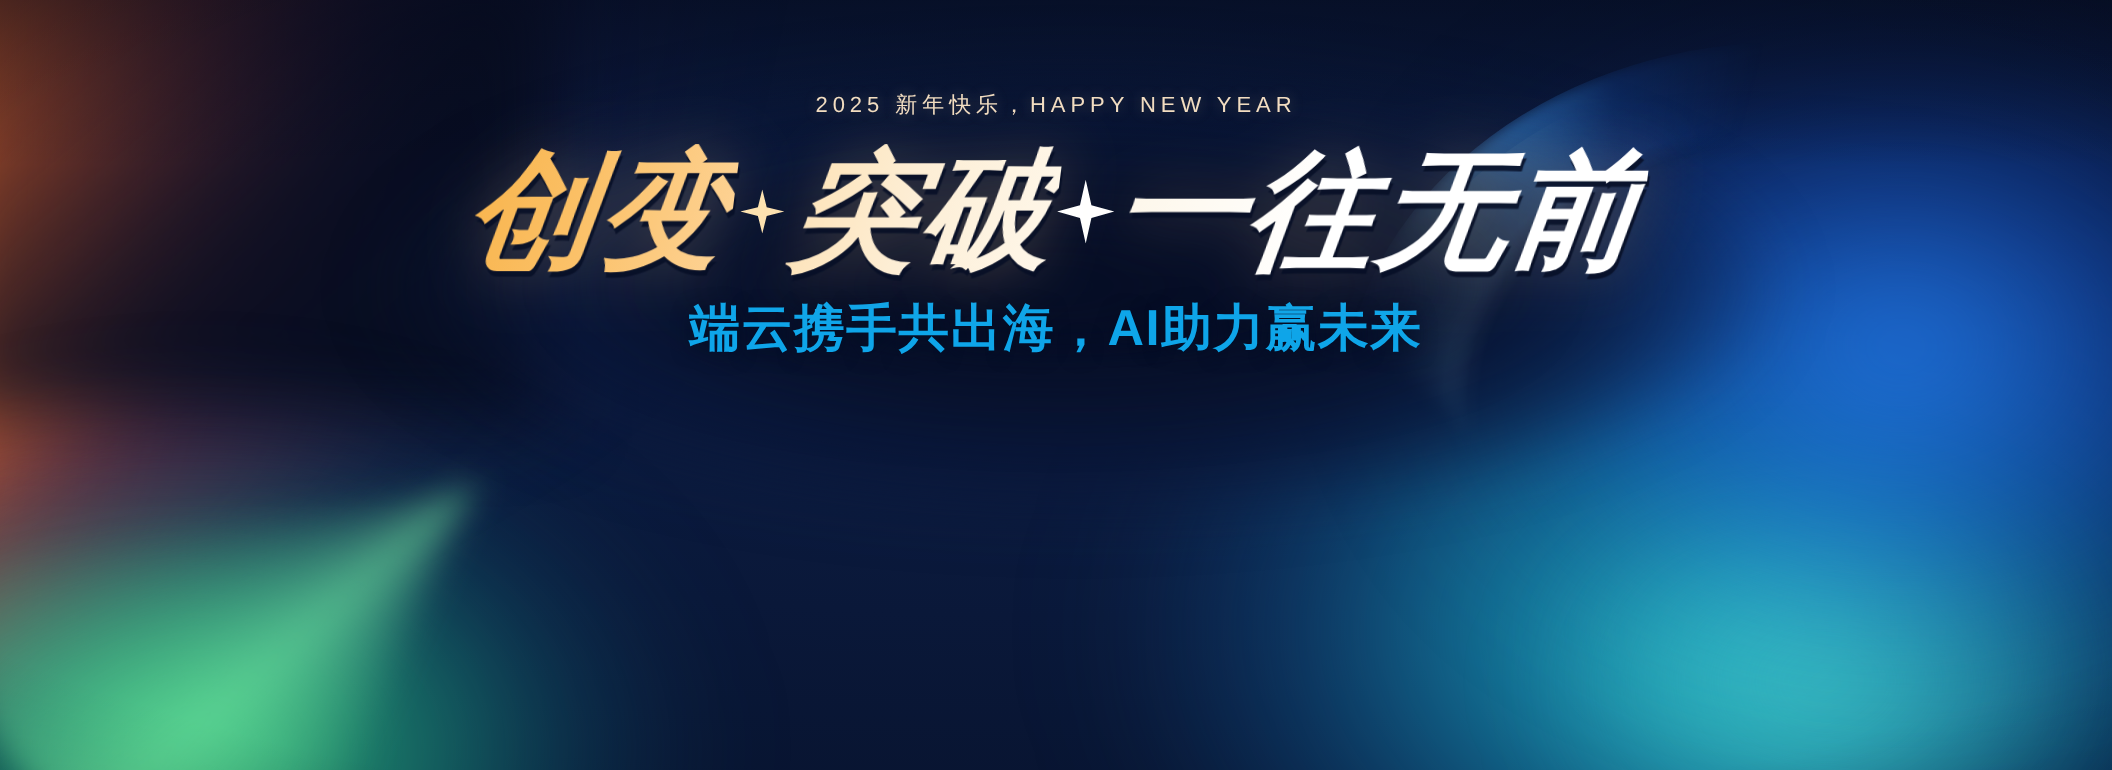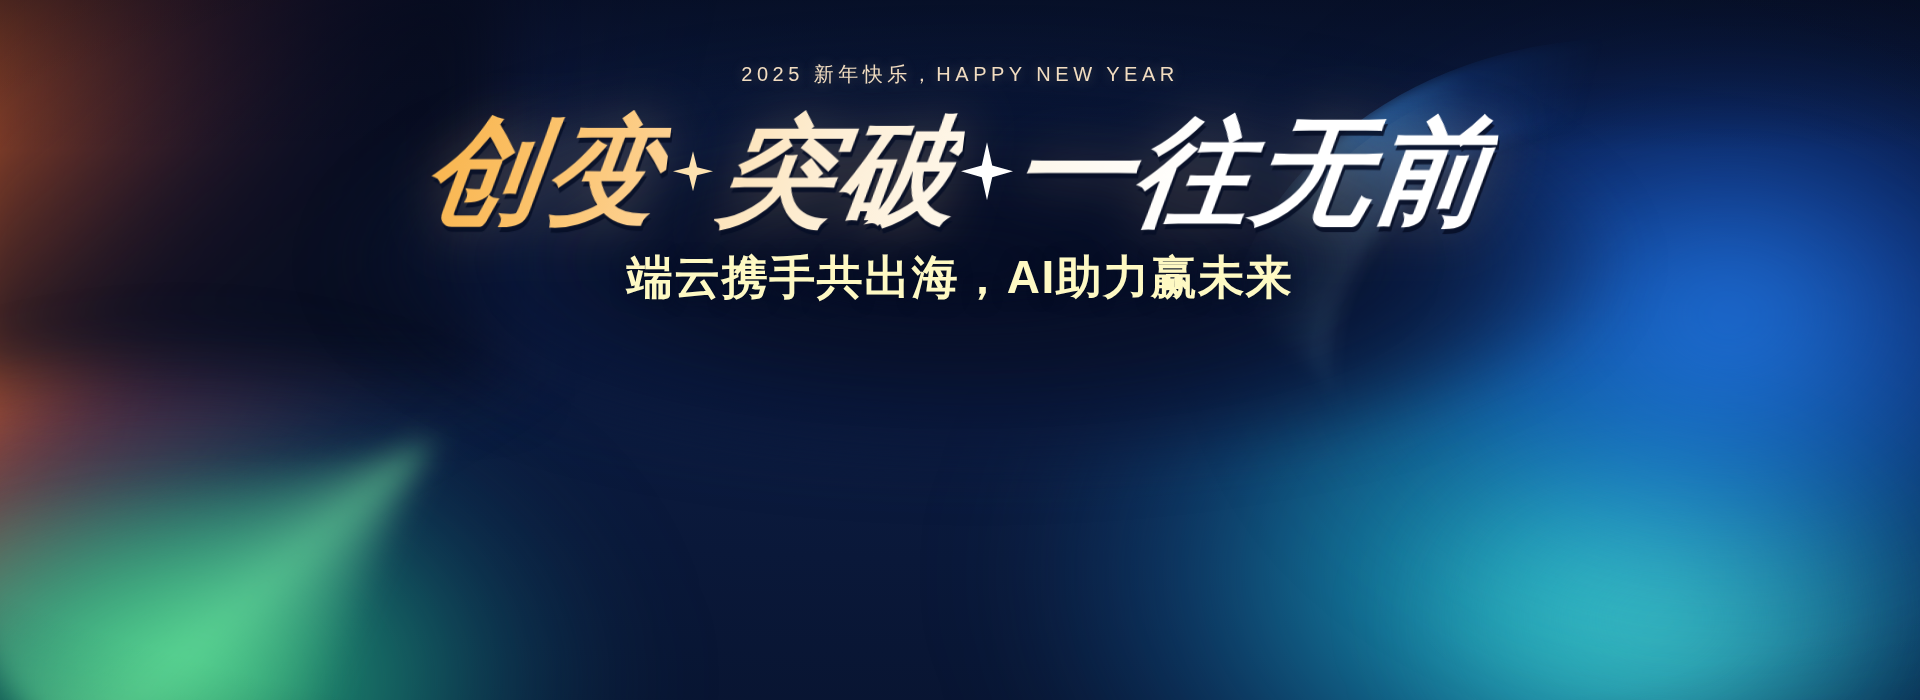--- a/index.html
+++ b/index.html
@@ -108,21 +108,21 @@
     filter:blur(30px);}
 
   .vig{position:absolute;inset:0;pointer-events:none;
     background:radial-gradient(120% 110% at 50% 50%, rgba(0,0,0,0) 52%, rgba(0,0,0,0.40) 100%);}
   .top-fade{position:absolute;left:0;right:0;top:0;height:150px;pointer-events:none;
     background:linear-gradient(180deg, rgba(4,9,26,0.55) 0%, rgba(4,9,26,0.0) 100%);}
 
   
   .content{position:absolute;inset:0;display:flex;flex-direction:column;align-items:center;}
 
-  .eyebrow{margin-top:61px;font-size:20px;letter-spacing:4.5px;
+  .eyebrow{margin-top:82px;font-size:20px;letter-spacing:4.5px;
     color:#f2ddc1;font-weight:400;white-space:nowrap;
     text-shadow:0 0 14px rgba(240,210,160,0.30);}
 
   .headline{margin-top:22px;display:flex;align-items:center;white-space:nowrap;
     font-size:118px;line-height:1.04;font-weight:bold;font-style:italic;
     letter-spacing:2px;}
   .headline .seg{
     background:linear-gradient(100deg,#f9ba52 0%,#fccf7f 16%,#fde0ad 34%,#fdeed6 52%,#fdf6ea 64%,#ffffff 78%,#ffffff 100%);
     -webkit-background-clip:text;background-clip:text;color:transparent;
     -webkit-text-fill-color:transparent;
@@ -138,21 +138,21 @@
 
   .spark{display:inline-block;position:relative;width:54px;height:108px;flex:0 0 auto;}
   .spark i{position:absolute;left:50%;top:50%;width:40px;height:40px;
     transform:translate(-50%,-50%);display:block;
     background:#ffffff;
     clip-path:polygon(50% 0%, 60% 40%, 100% 50%, 60% 60%, 50% 100%, 40% 60%, 0% 50%, 40% 40%);
     filter:drop-shadow(0 0 10px rgba(255,240,210,0.8));}
   .spark.gold i{background:#fde2b0;}
   .spark.big i{width:52px;height:58px;}
 
-  .subtitle{margin-top:14px;font-size:46px;font-weight:bold;color:#fef9c3;
+  .subtitle{margin-top:14px;font-size:46px;font-weight:bold;color:#0ea5e9;
     letter-spacing:1.5px;white-space:nowrap;
     text-shadow:0 2px 16px rgba(4,12,34,0.75);}
 </style>
 </head>
 <body>
 
 <div class="banner">
 
   <div class="bg-base"></div>
   <div class="bg-orange"></div>

